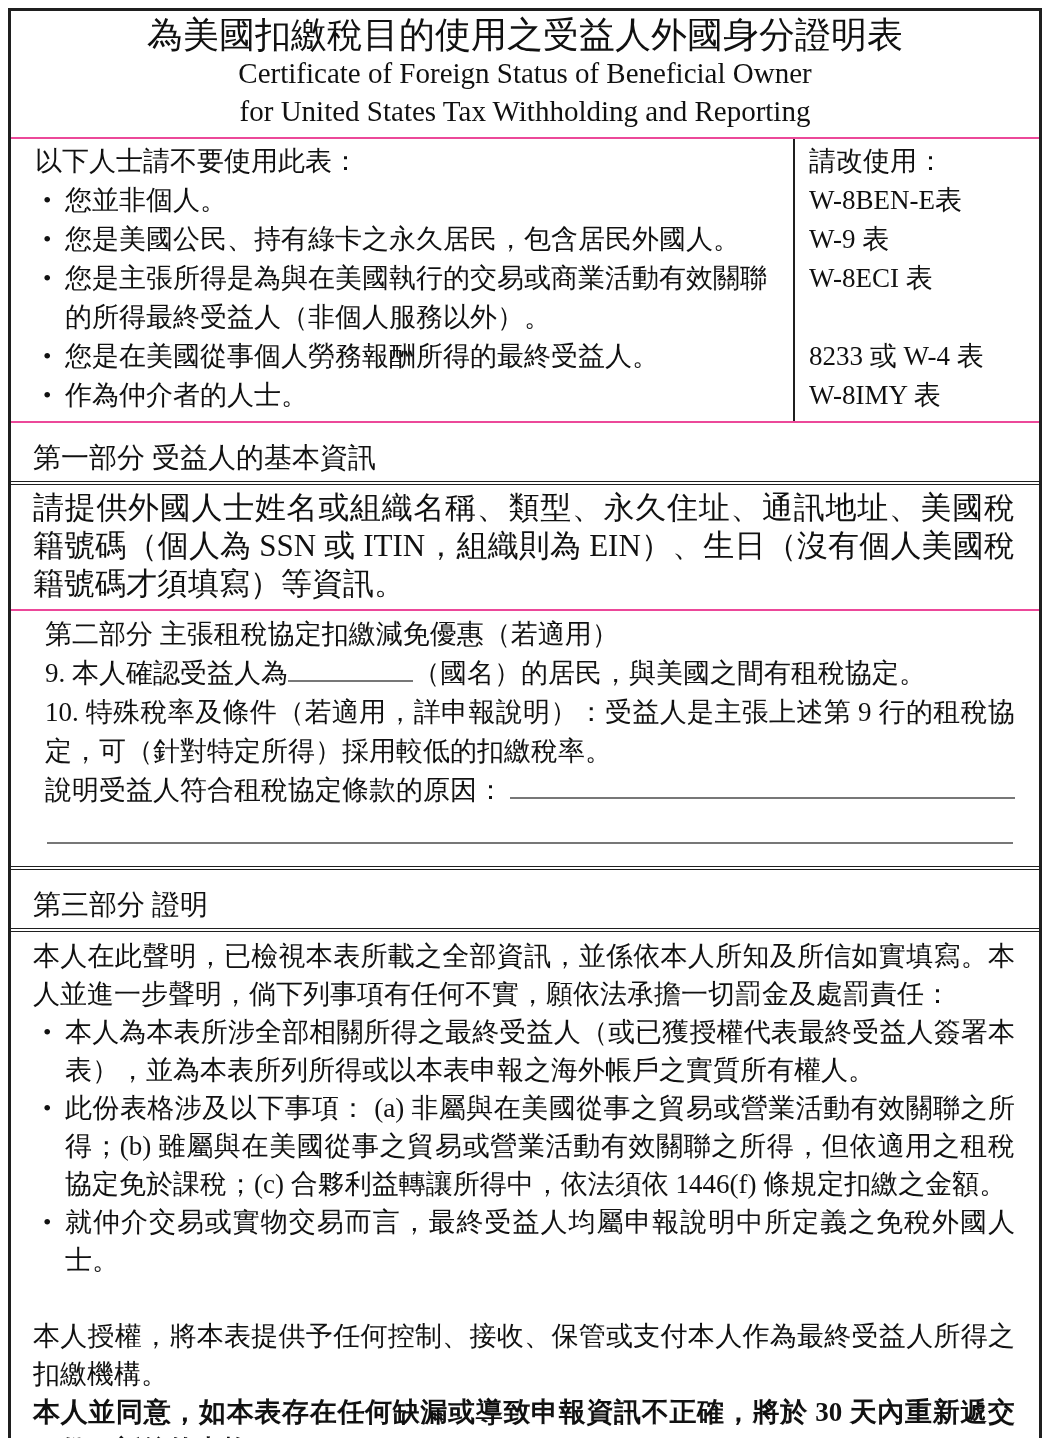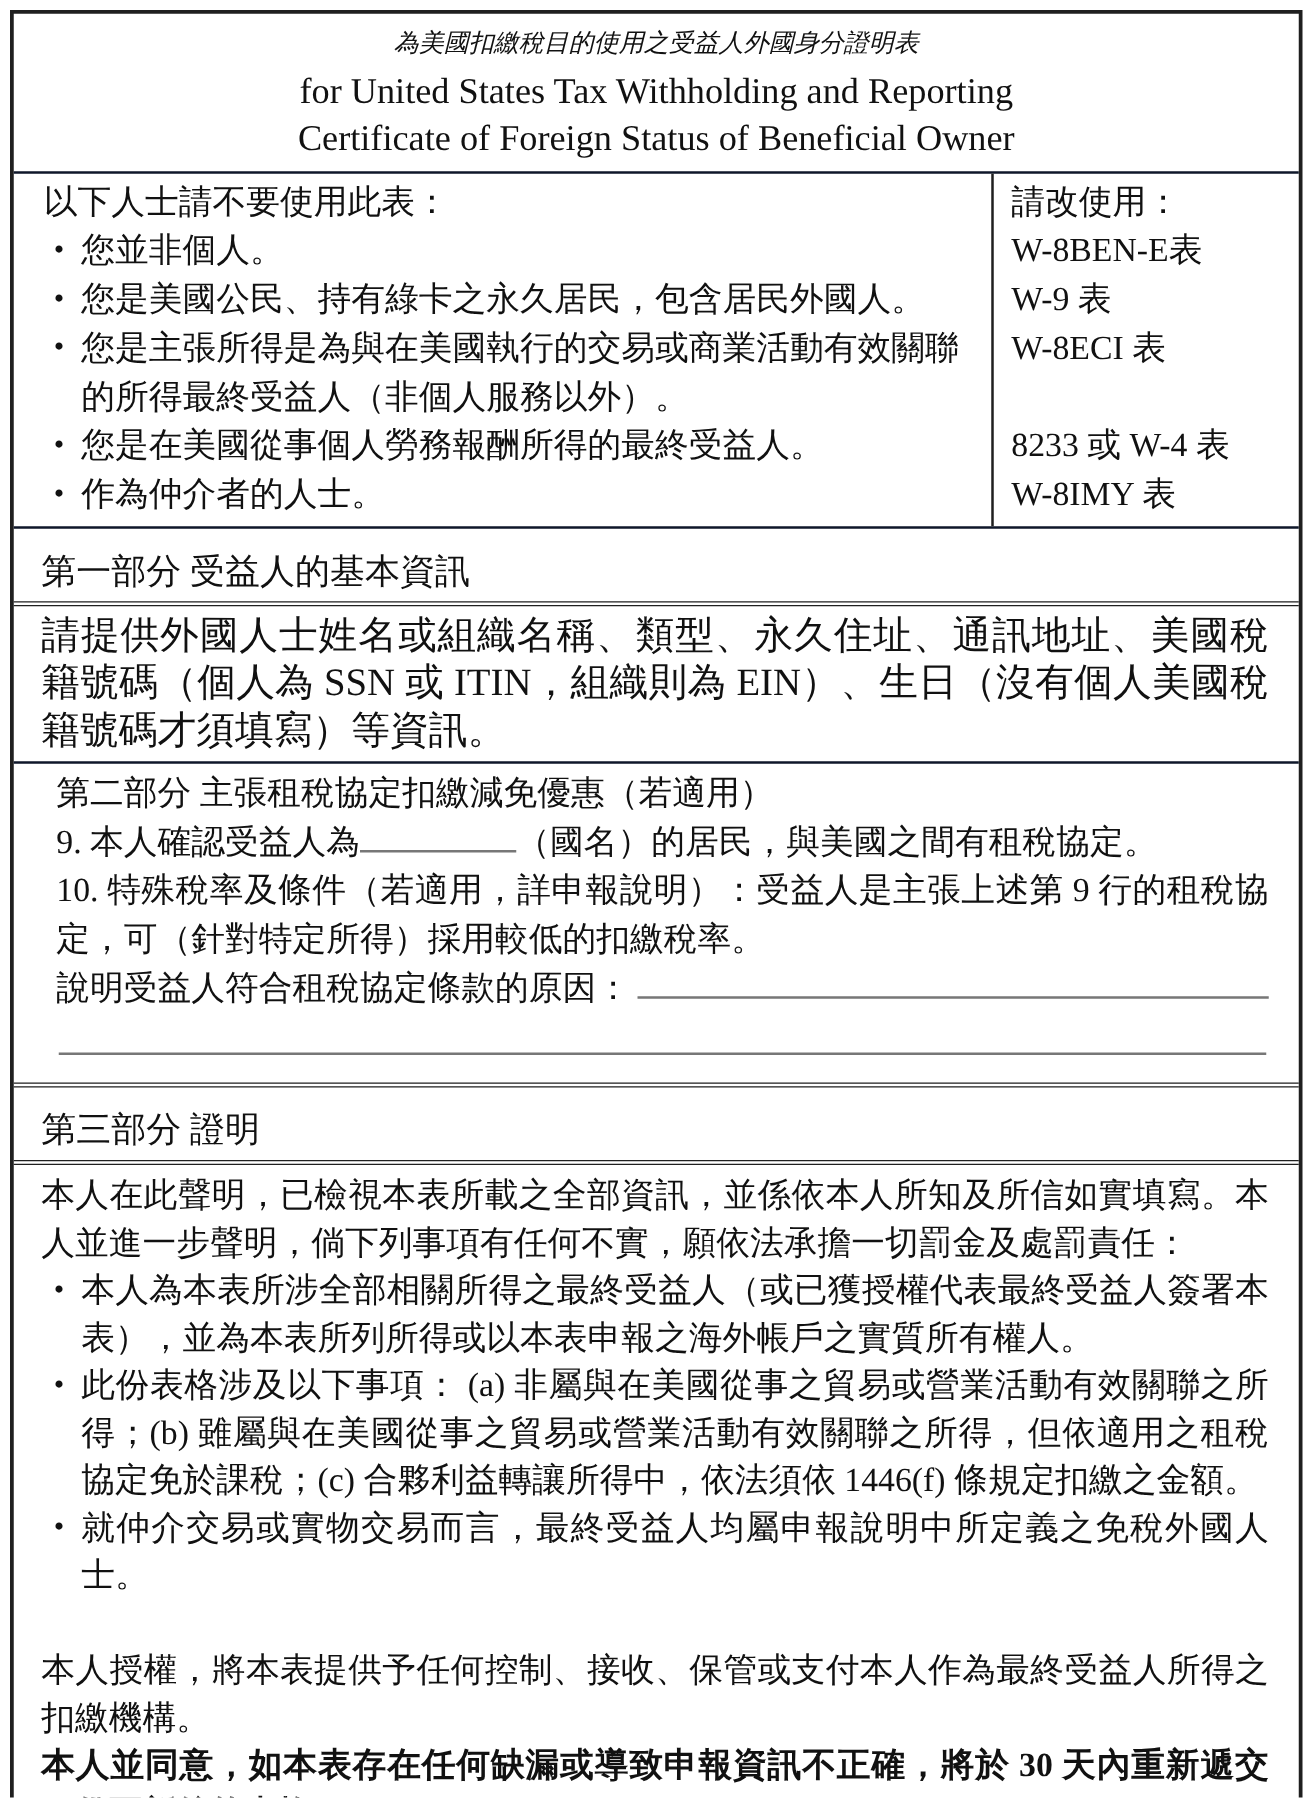--- a/index.html
+++ b/index.html
@@ -9,27 +9,27 @@
     font-family: "Liberation Serif", "DejaVu Serif", serif;
     color: #111111;
   }
   .page { position: relative; width: 1051px; height: 1438px; overflow: hidden; }
   .form-table {
     position: absolute; left: 8px; top: 8px;
     width: 1034px;
     border: 3px solid #1f1f1f;
     background: #ffffff;
   }
-  .row { border-top: 2px solid #0f172a; }
+  .row { border-top: 2px solid #ec4899; }
   .row:first-child { border-top: none; }
   .row.dbl-top { border-top: 4px double #1f1f1f; }
 
   
   .title-row { text-align: center; padding: 5px 10px 7px; }
-  .title-row .t-zh { font-size: 20px; line-height: 38px; font-style: italic; }
+  .title-row .t-zh { font-size: 36px; line-height: 38px; }
   .title-row .t-en { font-size: 29px; line-height: 38px; }
 
   
   .split-row { display: flex; align-items: stretch; }
   .cell-left { flex: 1 1 auto; padding: 3px 6px 6px 24px; font-size: 27px; line-height: 39px; }
   .cell-right { flex: 0 0 246px; border-left: 2px solid #1f1f1f; padding: 3px 6px 6px 14px; font-size: 27px; line-height: 39px; }
   .cell-right .line { min-height: 39px; white-space: nowrap; }
   .bullet { position: relative; padding-left: 30px; }
   .bullet::before { content: "\2022"; position: absolute; left: 8px; top: 0; font-size: 24px; }
 
@@ -58,22 +58,22 @@
   .bold-p { font-weight: 700; }
 </style>
 </head>
 <body>
 
 <div class="page">
   <div class="form-table">
 
     <div class="row title-row">
       <div class="t-zh">為美國扣繳稅目的使用之受益人外國身分證明表</div>
+      <div class="t-en">Certificate of Foreign Status of Beneficial Owner</div>
       <div class="t-en">for United States Tax Withholding and Reporting</div>
-      <div class="t-en">Certificate of Foreign Status of Beneficial Owner</div>
     </div>
 
     <div class="row split-row">
       <div class="cell-left">
         <div class="line">以下人士請不要使用此表：</div>
         <div class="bullet">您並非個人。</div>
         <div class="bullet">您是美國公民、持有綠卡之永久居民，包含居民外國人。</div>
         <div class="bullet">您是主張所得是為與在美國執行的交易或商業活動有效關聯的所得最終受益人（非個人服務以外）。</div>
         <div class="bullet">您是在美國從事個人勞務報酬所得的最終受益人。</div>
         <div class="bullet">作為仲介者的人士。</div>

